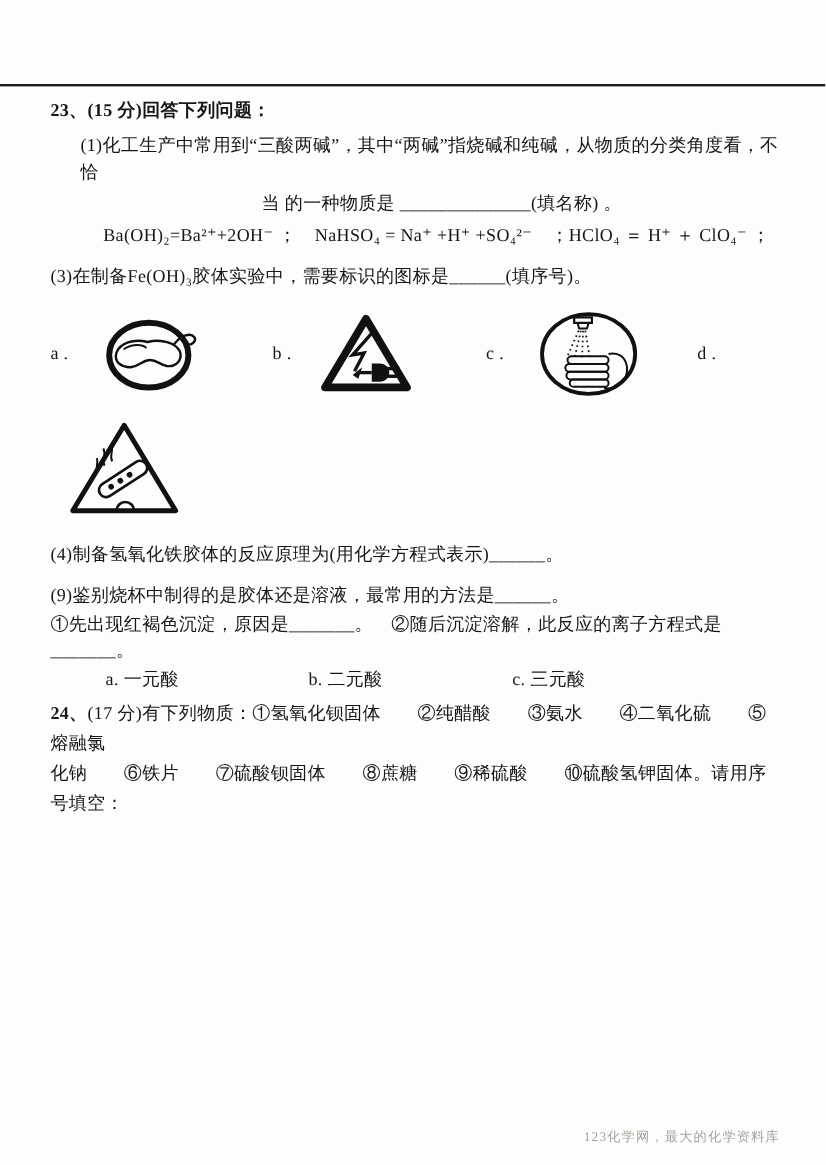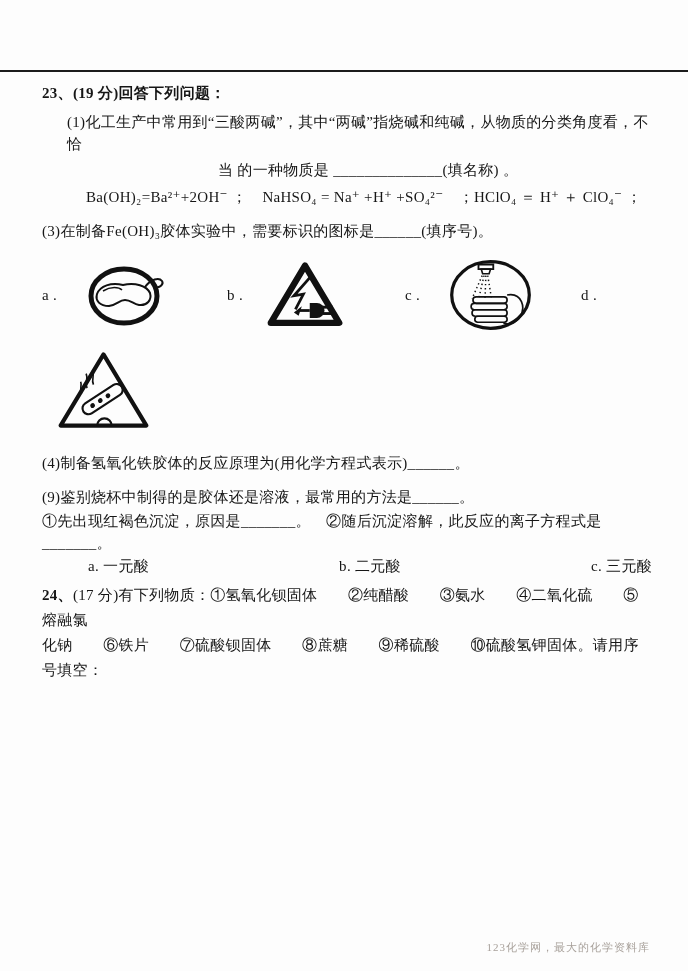--- a/index.html
+++ b/index.html
@@ -20,36 +20,36 @@
   .acid{margin-top:13px;}
   .p3{margin-top:12px;}
   .icon-row{margin-top:10px;height:86px;display:flex;align-items:center;}
   .icon-row2{margin-top:6px;height:92px;display:flex;align-items:center;padding-left:14px;}
   .ilabel{font-family:"Liberation Serif","DejaVu Serif",serif;}
   .p4{margin-top:16px;}
   .p5{margin-top:12px;}
   .p6{margin-top:12px;line-height:37px;white-space:pre-line;}
   .sub12{margin-top:2px;}
   .sub3{margin-top:5px;line-height:24px;white-space:pre-line;}
-  .options{margin-top:3px;padding-left:46px;display:flex;gap:80px;justify-content:space-between;}
+  .options{margin-top:3px;padding-left:46px;display:flex;gap:108px;}
   .q24{margin-top:7px;line-height:25px;}
   .q24 .intro{white-space:pre-line;}
   .footer{position:absolute;right:38px;bottom:16px;color:#a8a19b;font-size:11px;letter-spacing:1px;}
   svg{display:block;}
   .ga{margin-left:30px;} .lb{margin-left:62px;} .gb{margin-left:22px;}
   .lc{margin-left:60px;} .gc{margin-left:28px;} .ld{margin-left:48px;}
 </style>
 </head>
 <body>
 
 <div class="page">
   <hr class="rule">
   <div class="content">
 
-    <div class="line q-head"><span class="bold">23、</span><span class="bold">(19 分)回答下列问题：</span></div>
+    <div class="line q-head"><span class="bold">23、</span><span class="bold">(15 分)回答下列问题：</span></div>
 
     <div class="line p1a">(1)化工生产中常用到“三酸两碱”，其中“两碱”指烧碱和纯碱，从物质的分类角度看，不恰</div>
     <div class="line p1b">当 的一种物质是 ______________(填名称) 。</div>
     <div class="line eq">Ba(OH)₂=Ba²⁺+2OH⁻ ；　NaHSO₄ = Na⁺ +H⁺ +SO₄²⁻　；HClO₄ ＝ H⁺ ＋ ClO₄⁻ ；</div>
     <div class="line p3">(3)在制备Fe(OH)₃胶体实验中，需要标识的图标是______(填序号)。</div>
 
     <div class="icon-row">
       <span class="ilabel">a .</span>
       <svg class="ga" width="78" height="62" viewBox="0 0 78 62">
         <ellipse cx="37" cy="32" rx="33" ry="27" fill="none" stroke="#111" stroke-width="5"></ellipse>

